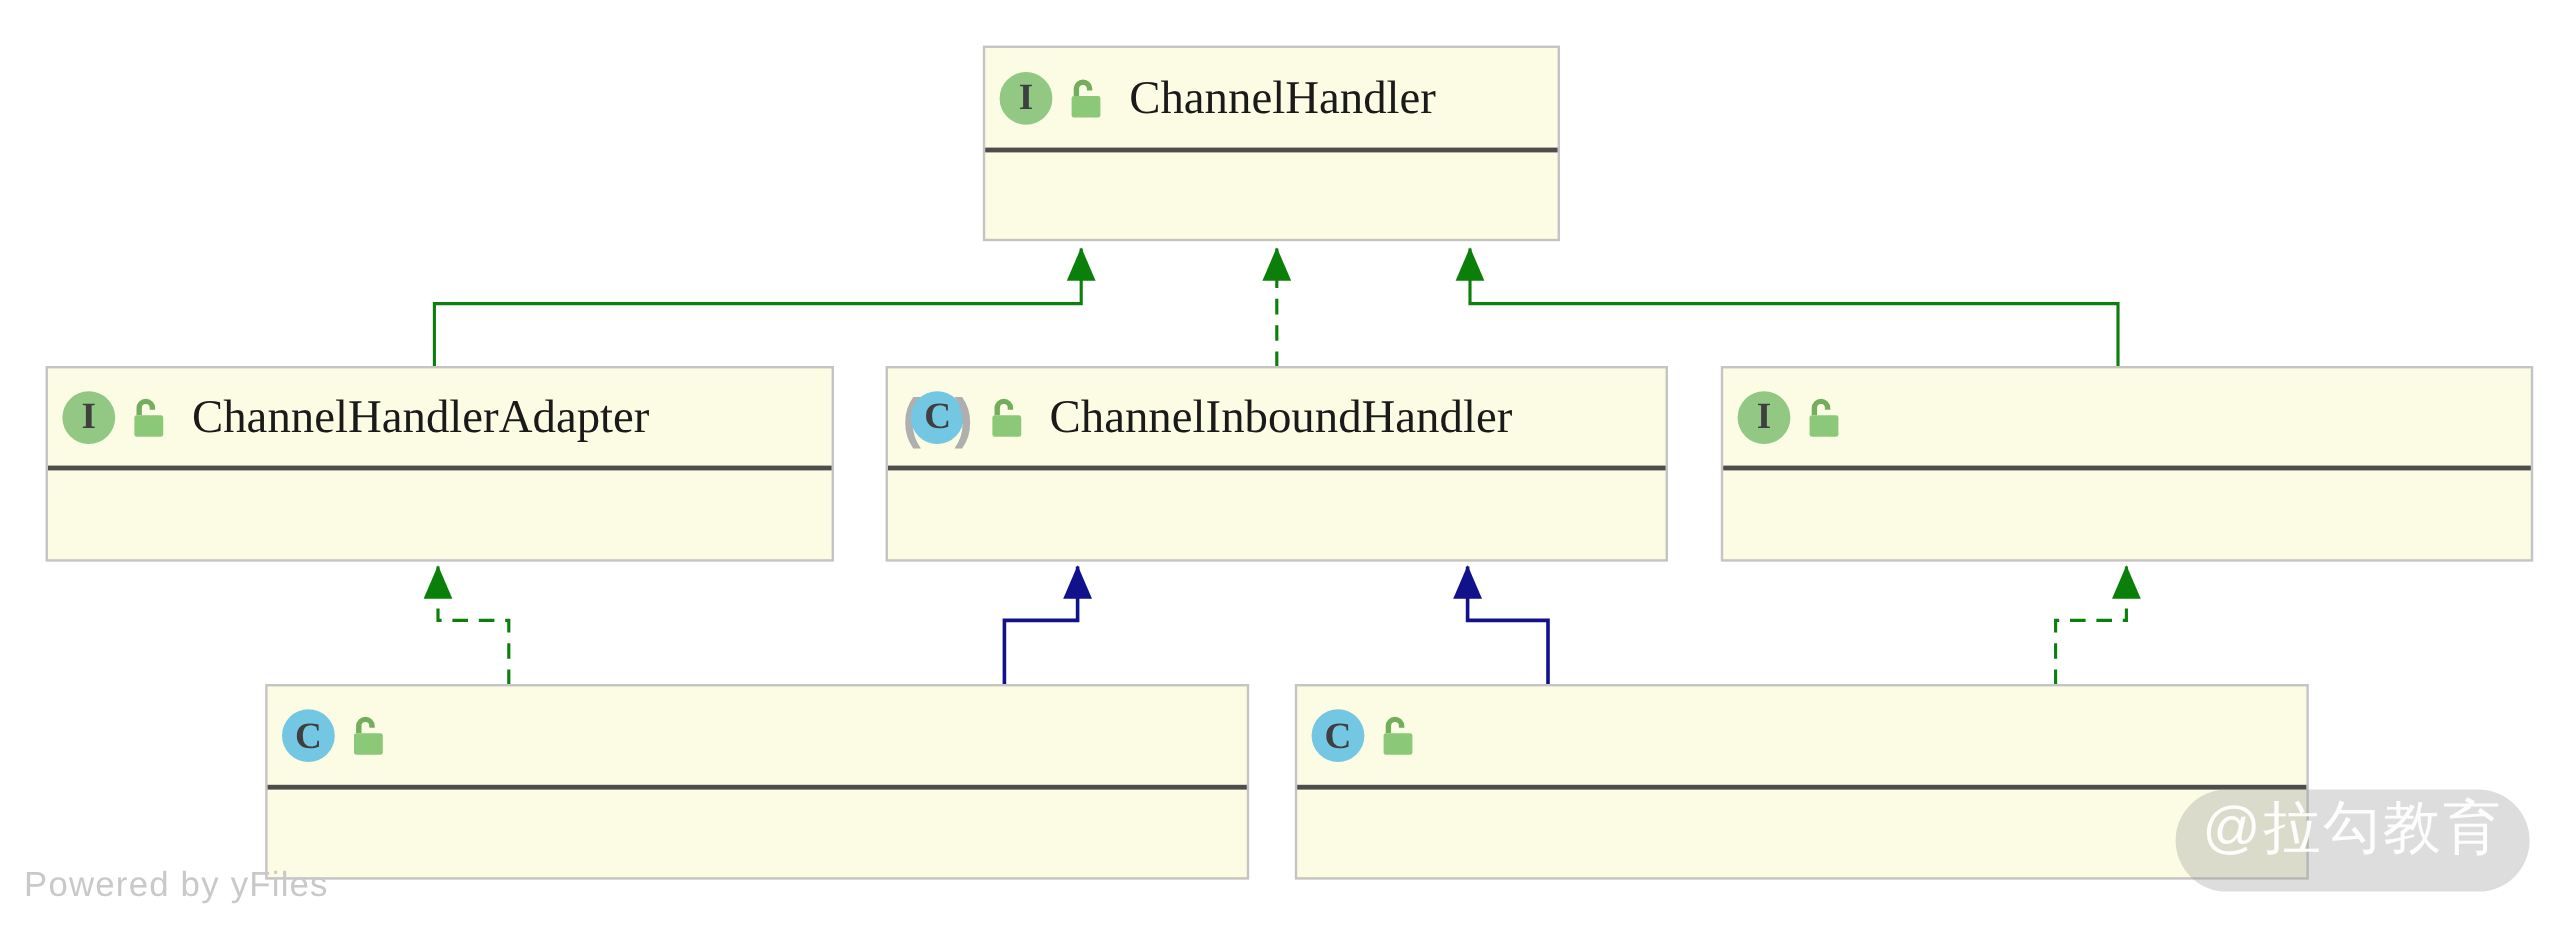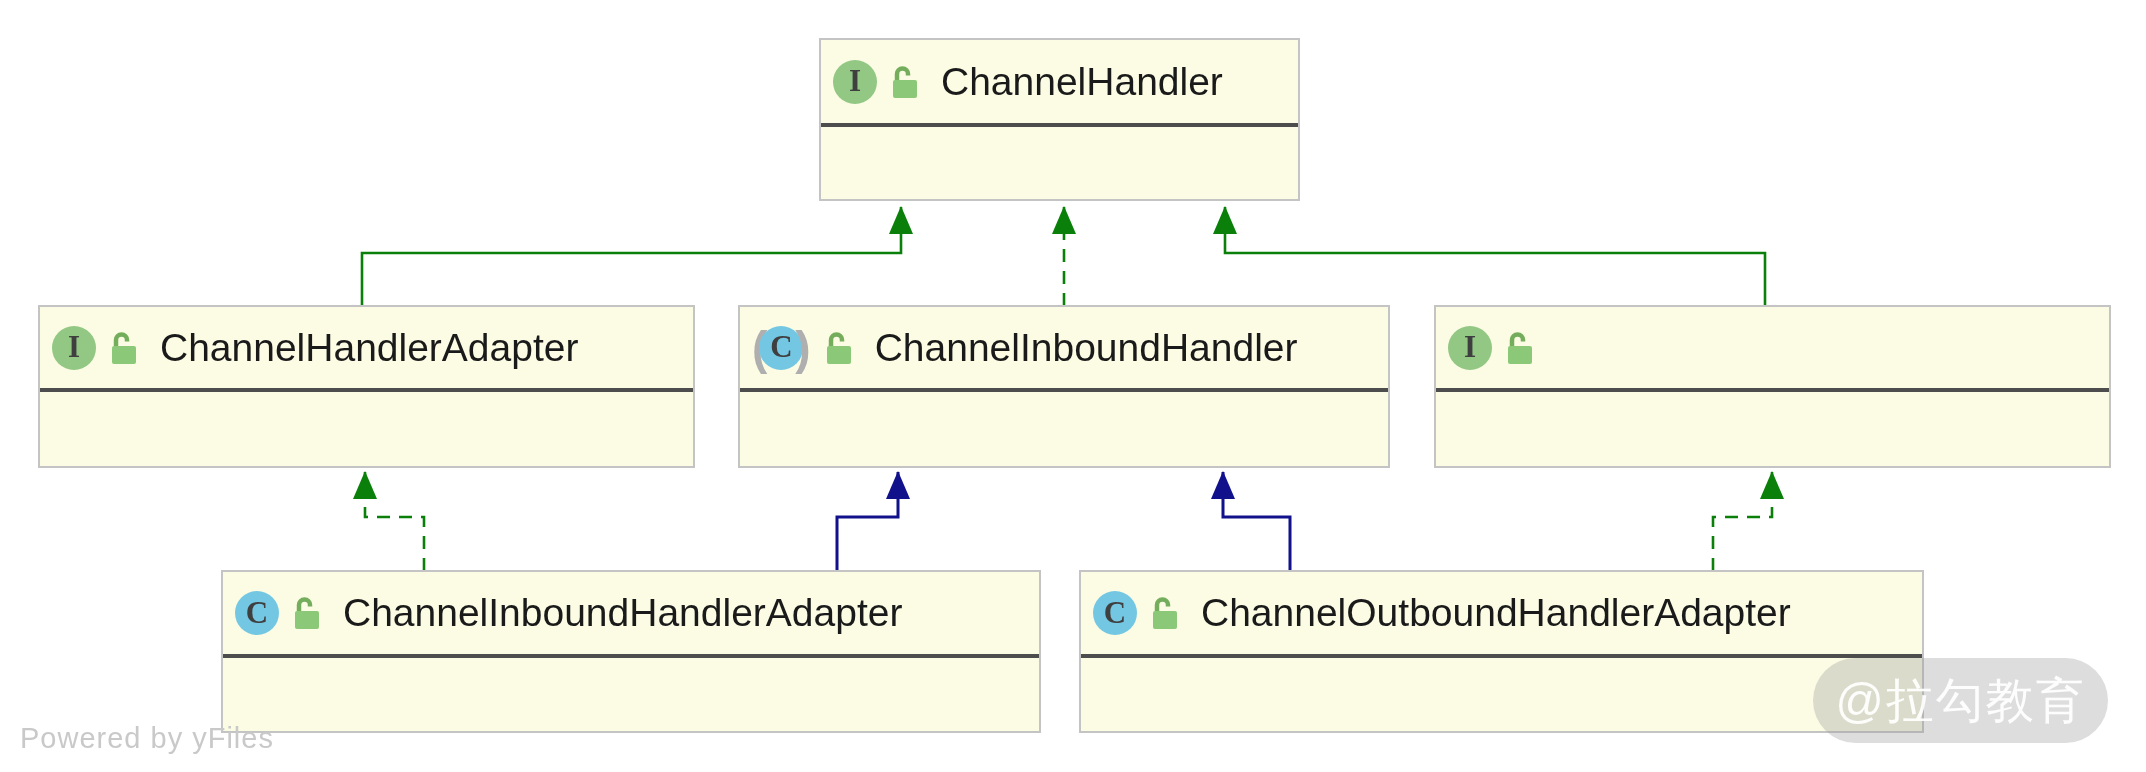--- a/index.html
+++ b/index.html
@@ -55,21 +55,21 @@
     font-family: "Liberation Sans", sans-serif;
     font-size: 46px;
     font-weight: bold;
     color: #AFAFAF;
     line-height: 44px;
   }
   .badge-wrap.abstract::before { content: "("; margin-right: -8px; }
   .badge-wrap.abstract::after  { content: ")"; margin-left: -8px; }
   .lock { flex: none; margin-right: 22px; display: block; }
   .node-label {
-    font-family: Liberation Sans, sans-serif;
+    font-family: Liberation Serif, serif;
     font-size: 39px;
     color: var(--label-text, #1A1A1A);
     white-space: nowrap;
   }
   
   #n-handler          { left: 819px;  top: 38px;  width: 481px; height: 163px; }
   #n-handler .node-title          { height: 87px; }
   #n-inbound          { left: 38px;   top: 305px; width: 657px; height: 163px; }
   #n-adapter          { left: 738px;  top: 305px; width: 652px; height: 163px; }
   #n-outbound         { left: 1434px; top: 305px; width: 677px; height: 163px; }
@@ -80,21 +80,21 @@
   
   #yfiles-credit {
     position: absolute; left: 20px; top: 722px;
     font-size: 29px; color: var(--watermark-gray, #C9C9C9);
     letter-spacing: 1px;
   }
   #brand-pill {
     position: absolute; left: 1813px; top: 658px;
     width: 295px; height: 85px; border-radius: 43px;
     background: rgba(158,158,158,0.35);
-    display: flex; align-items: center; justify-content: center;
+    display: flex; justify-content: center;
   }
   #brand-pill .brand-text {
     font-size: 48px; color: rgba(255,255,255,0.93);
     letter-spacing: 2px; white-space: nowrap;
   }
 </style>
 </head>
 <body>
 
 <div id="canvas">
@@ -184,37 +184,35 @@
     <div class="node-title">
       <span class="badge-wrap">
         <span class="badge badge-class">
             <span class="badge-letter">C</span>
           </span>
       </span>
       <svg class="lock" width="32" height="38" viewBox="0 0 32 38">
         <path d="M10 17 v-6 a5.5 5.5 0 0 1 11 0 v1.5" fill="none" stroke="#74AE5C" stroke-width="4.5"></path>
         <rect x="6" y="17" width="24" height="18" rx="2" fill="#8BC878"></rect>
       </svg>
-      <span class="node-label">ChannelInboundHandlerAdapter</span>
     </div>
     <div class="node-body"></div>
   </div>
 
   <div class="node" id="n-outadapter">
     <div class="node-title">
       <span class="badge-wrap">
         <span class="badge badge-class">
             <span class="badge-letter">C</span>
           </span>
       </span>
       <svg class="lock" width="32" height="38" viewBox="0 0 32 38">
         <path d="M10 17 v-6 a5.5 5.5 0 0 1 11 0 v1.5" fill="none" stroke="#74AE5C" stroke-width="4.5"></path>
         <rect x="6" y="17" width="24" height="18" rx="2" fill="#8BC878"></rect>
       </svg>
-      <span class="node-label">ChannelOutboundHandlerAdapter</span>
     </div>
     <div class="node-body"></div>
   </div>
 
   <div id="yfiles-credit">Powered by yFiles</div>
   <div id="brand-pill">
     <span class="brand-text">@拉勾教育</span>
   </div>
 
 </div>

